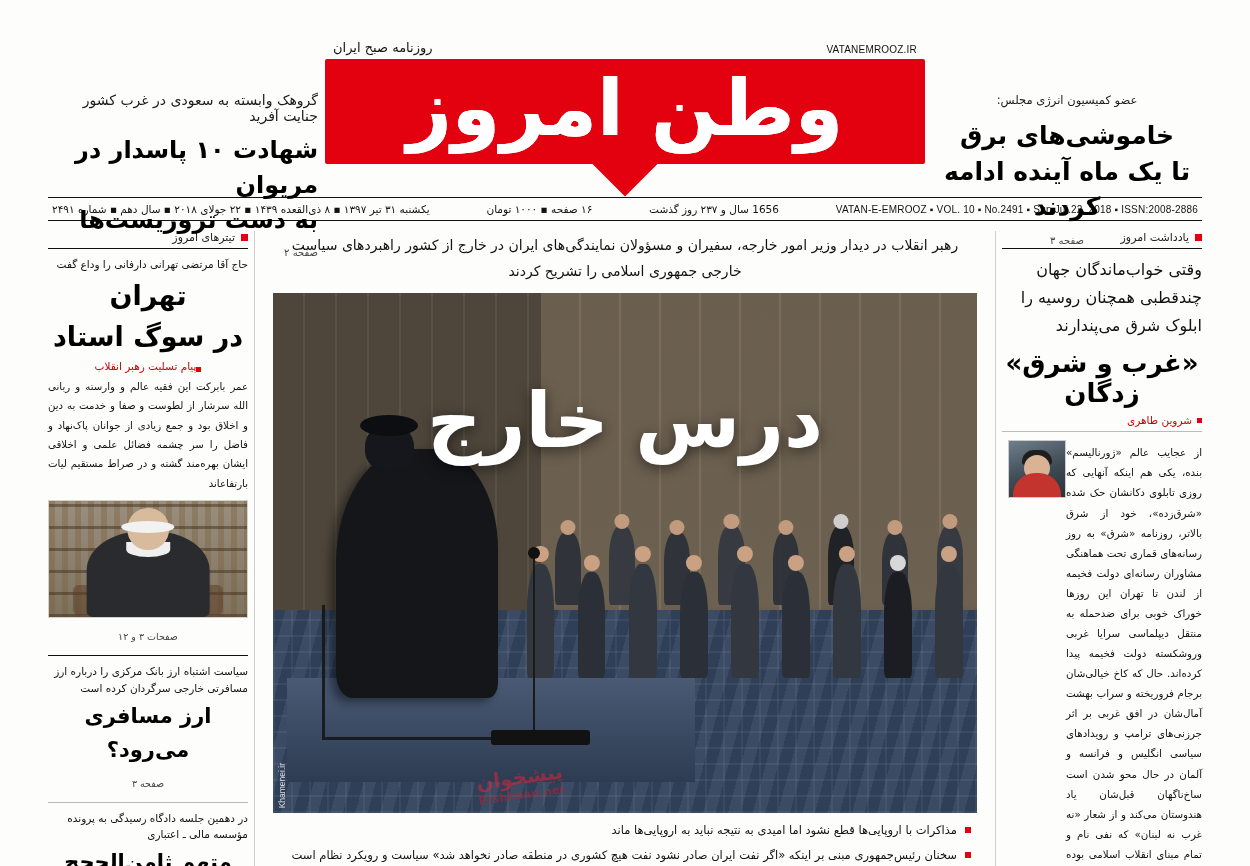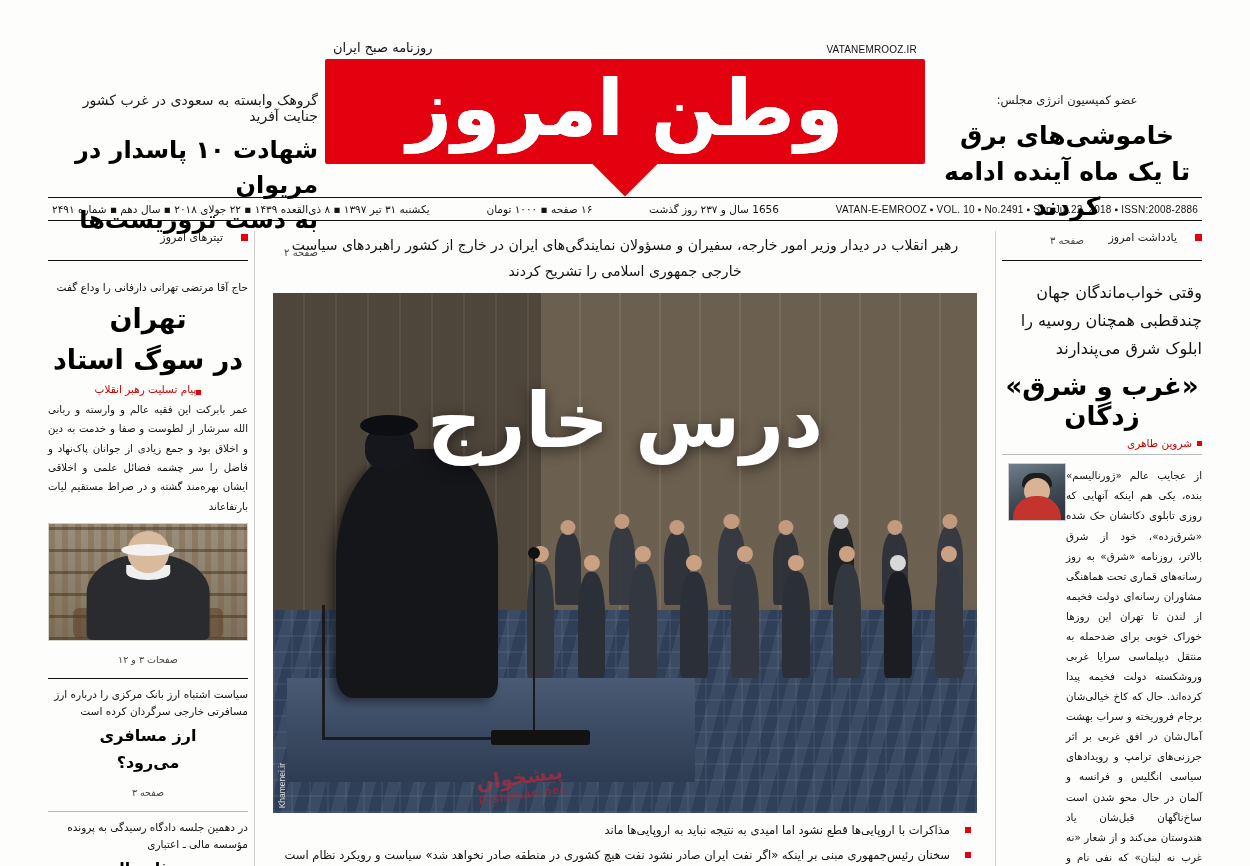--- a/index.html
+++ b/index.html
@@ -144,24 +144,24 @@
     display: flex;
     gap: 0;
     padding: 10px 48px 0 48px;
     height: 650px;
   }
   .col-right { width: 200px; }
   .col-center { flex: 1; padding: 0 12px; }
   .col-left { width: 200px; }
 
   .sec-head {
-    display:flex; align-items:center; gap:18px;
+    display:flex; align-items:center; gap:6px;
     border-bottom: 1.4px solid #111;
-    padding-bottom: 16px;
-    margin-bottom: 18px;
+    padding-bottom: 4px;
+    margin-bottom: 7px;
   }
   .sec-head .dot { width:7px;height:7px;background:#e3000f; }
   .sec-head .t { font-size: 11px; color:#222; }
 
   
   .col-right .standfirst {
     font-size: 16px;
     line-height: 1.75;
     text-align: right;
     color: #111;
@@ -342,37 +342,37 @@
   .watermark .small {
     display:block; font-size:12px; letter-spacing:1px;
     font-family:"Liberation Sans",sans-serif;
     color: rgba(190,30,50,.6);
   }
   .bullets {
     margin-top: 8px;
     padding: 0 6px;
   }
   .bullets .bl {
-    display:flex; gap:15px; align-items:flex-start;
+    display:flex; gap:8px; align-items:flex-start;
     font-size: 11.5px; line-height:1.7; color:#111;
     margin-bottom: 6px; text-align: right;
   }
   .bullets .bl .sq { width:6px;height:6px;background:#e3000f;margin-top:6px;flex:0 0 auto; }
 
   
   .story { margin-bottom: 13px; }
   .story .over {
     font-size: 10.5px; line-height:1.6; color:#111; text-align:right; margin-bottom:5px;
   }
   .story h3 {
     margin:0 0 6px 0;
     font-size: 27px; font-weight:bold; line-height:1.3;
     text-align:center; letter-spacing:-1px;
   }
-  .story h3.sm { font-size: 16px; line-height:1.35; }
+  .story h3.sm { font-size: 21px; line-height:1.35; }
   .story .sub {
     display:flex; align-items:flex-end; justify-content:center; gap:0;
     font-size:10.5px;color:#c00;margin-bottom:5px;
   }
   .story p.txt {
     font-size:10.2px;line-height:1.9;text-align:justify;color:#111;margin:0;
   }
   .story .pg {
     font-size:9.5px;color:#444;text-align:center;margin-top:13px;
   }

